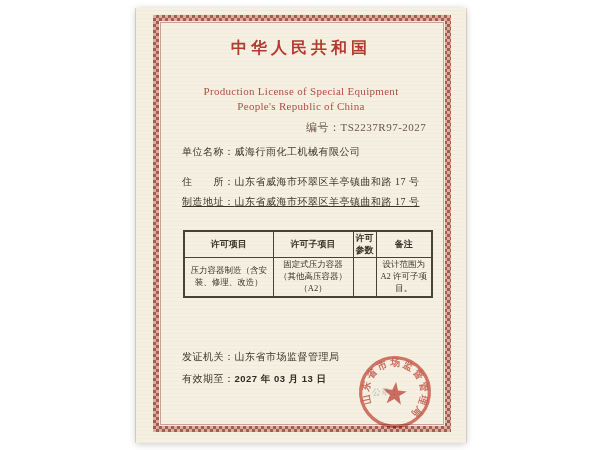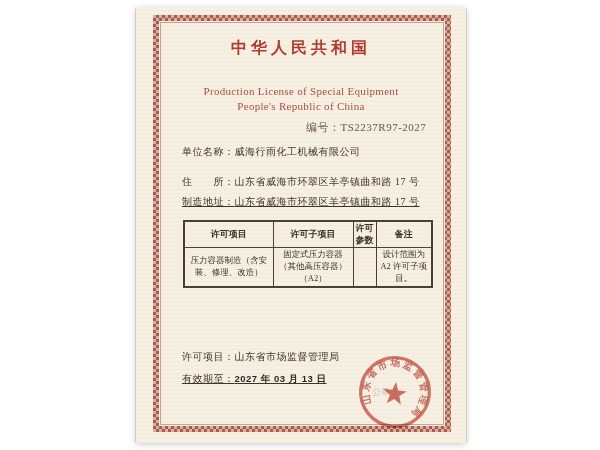--- a/index.html
+++ b/index.html
@@ -40,31 +40,31 @@
   .en{font-size:11px;color:#b04f43;letter-spacing:0.3px;}
   .en1{top:77px;}
   .en2{top:92px;}
   .serial{top:112px;left:170px;font-size:11px;color:#6a564b;letter-spacing:0.5px;}
   .fieldline{left:46px;font-size:10px;color:#3e342b;letter-spacing:0.5px;white-space:nowrap;}
   .company{top:137px;}
   .addr{top:167px;text-align:center;}
   .mfg{top:187px;text-decoration:underline;}
   .approval{left:64px;top:210px;font-size:9.5px;color:#3e342b;}
   table.lic{
-    position:absolute;left:47px;top:212px;width:248px;border-collapse:collapse;
+    position:absolute;left:47px;top:222px;width:248px;border-collapse:collapse;
     table-layout:fixed;color:#3a322a;padding-left:44px;
   }
   table.lic,table.lic th,table.lic td{border:1px solid #4a4036;}
   table.lic{border:2px solid #4a4036;}
   table.lic th{height:25px;font-size:9px;font-weight:700;padding:0 1px;line-height:1.25;}
   table.lic td{height:32px;font-size:8.5px;text-align:center;vertical-align:middle;
     padding:1px 2px;line-height:1.4;}
   .c1{width:89px;} .c2{width:80px;} .c3{width:23px;} .c4{width:56px;}
   .issuer{top:342px;}
-  .dates{top:364px;text-decoration:underline;}
+  .dates{top:364px;}
   .date-left{left:46px;}
   .date-right{left:174px;}
   .date-val{font-weight:700;color:#2e2922;font-family:"Liberation Sans","DejaVu Sans",sans-serif;font-size:9.5px;}
   .gongzhang{left:198px;top:378px;font-size:9px;color:#7a7067;opacity:0.4;margin-left:38px;}
   .seal{left:220px;top:345px;width:78px;height:78px;mix-blend-mode:multiply;opacity:0.92;
         transform:rotate(6deg);}
 </style>
 </head>
 <body>
 
@@ -114,21 +114,21 @@
       <tr>
         <td>压力容器制造（含安装、修理、改造）</td>
         <td>固定式压力容器（其他高压容器）（A2）</td>
         <td></td>
         <td>设计范围为 A2 许可子项目。</td>
       </tr>
     </tbody>
   </table>
 
   <div class="abs fieldline issuer">
-    <span>许可项目：</span><span>山东省市场监督管理局</span>
+    <span>发证机关：</span><span>山东省市场监督管理局</span>
   </div>
 
   <div class="abs fieldline dates date-left">
     <span>有效期至：</span><span class="date-val">2027 年 03 月 13 日</span>
   </div>
 
 
   <div class="abs gongzhang">公章：</div>
 
   <svg class="abs seal" viewBox="0 0 76 76" xmlns="http://www.w3.org/2000/svg">

